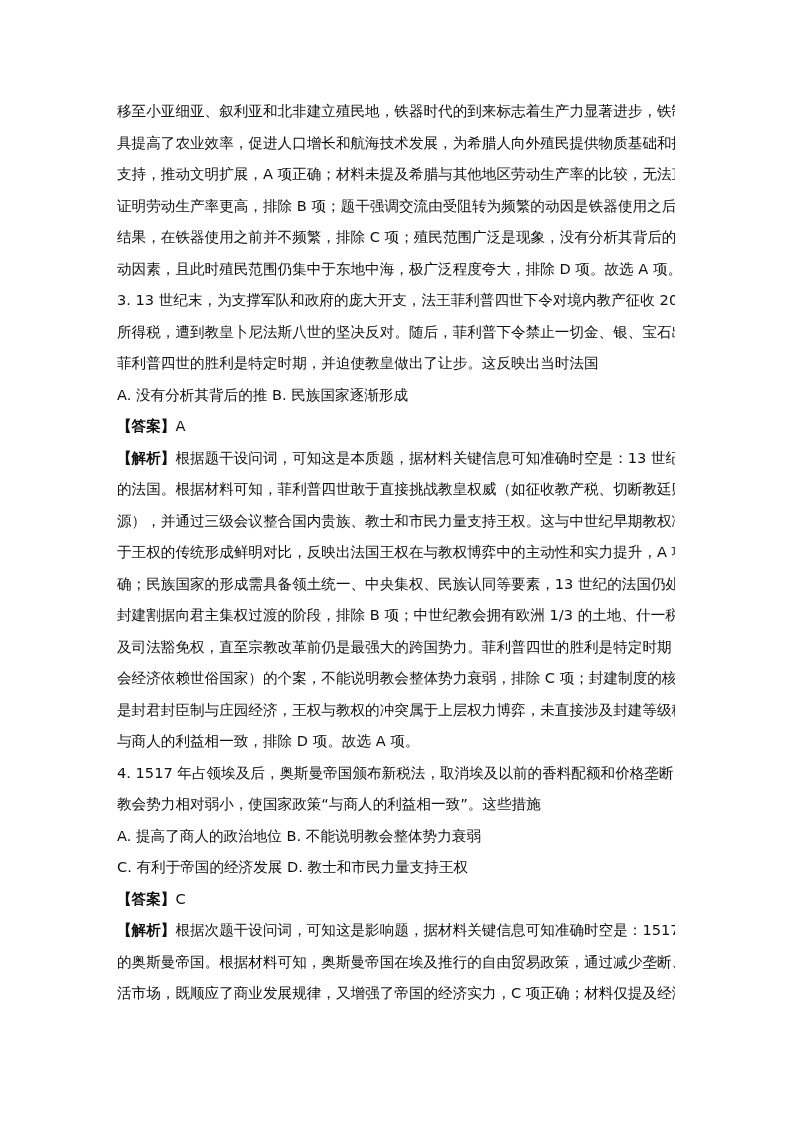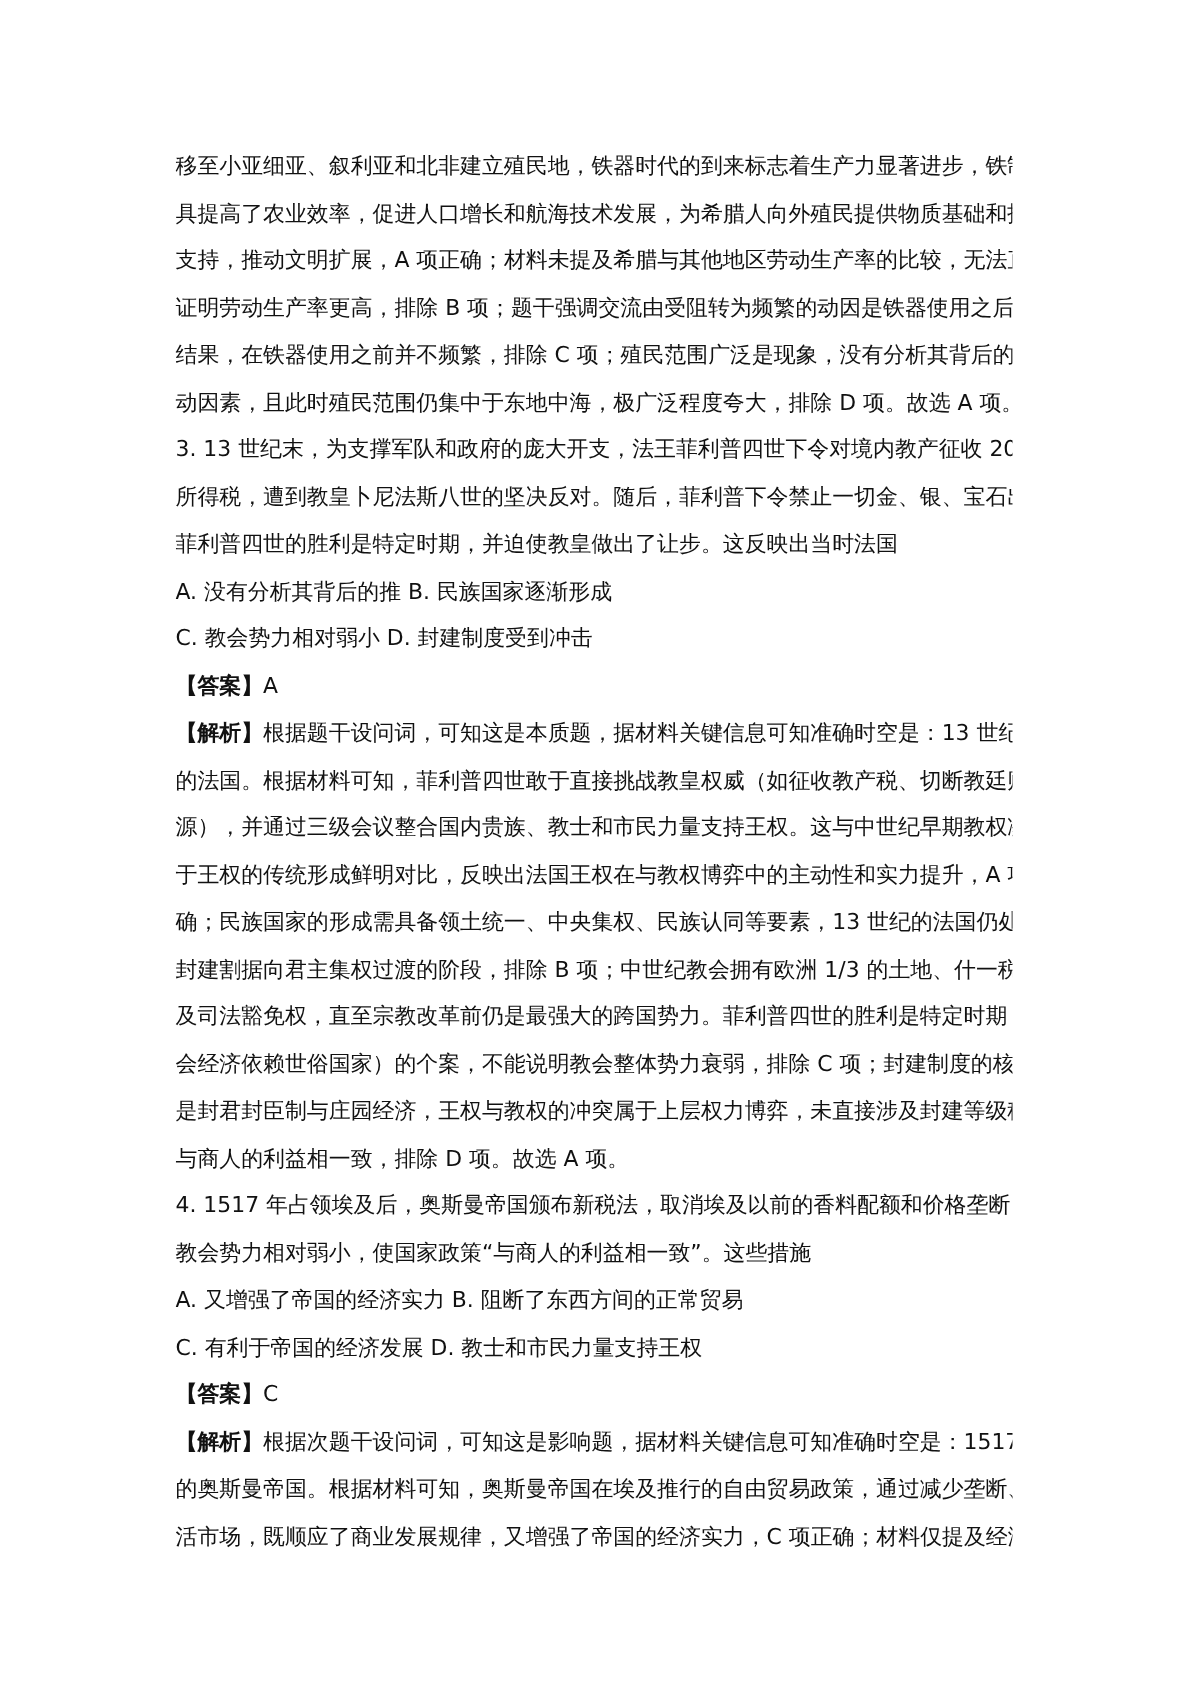--- a/index.html
+++ b/index.html
@@ -29,21 +29,20 @@
     </div>
 
     <div>
       <div>
         <div class="line">3. 13 世纪末，为支撑军队和政府的庞大开支，法王菲利普四世下令对境内教产征收 20%的</div>
         <div class="line">所得税，遭到教皇卜尼法斯八世的坚决反对。随后，菲利普下令禁止一切金、银、宝石出口，</div>
         <div class="line last">菲利普四世的胜利是特定时期，并迫使教皇做出了让步。这反映出当时法国</div>
       </div>
       <div>
         <div class="line opt">A.  没有分析其背后的推  B.  民族国家逐渐形成</div>
-        <div class="line opt">C.  教会势力相对弱小  D.  封建制度受到冲击</div>
       </div>
       <div class="line opt">
         <span class="tag">【答案】</span><span>A</span>
       </div>
       <div>
         <div class="line"><span class="tag">【解析】</span><span>根据题干设问词，可知这是本质题，据材料关键信息可知准确时空是：13 世纪末</span></div>
         <div class="line">的法国。根据材料可知，菲利普四世敢于直接挑战教皇权威（如征收教产税、切断教廷财</div>
         <div class="line">源），并通过三级会议整合国内贵族、教士和市民力量支持王权。这与中世纪早期教权凌驾</div>
         <div class="line">于王权的传统形成鲜明对比，反映出法国王权在与教权博弈中的主动性和实力提升，A 项正</div>
         <div class="line">确；民族国家的形成需具备领土统一、中央集权、民族认同等要素，13 世纪的法国仍处于</div>
@@ -54,21 +53,21 @@
         <div class="line last">与商人的利益相一致，排除 D 项。故选 A 项。</div>
       </div>
     </div>
 
     <div>
       <div>
         <div class="line">4. 1517 年占领埃及后，奥斯曼帝国颁布新税法，取消埃及以前的香料配额和价格垄断，允</div>
         <div class="line last">教会势力相对弱小，使国家政策“与商人的利益相一致”。这些措施</div>
       </div>
       <div>
-        <div class="line opt">A.  又增强了帝国的经济实力  B.  阻断了东西方间的正常贸易</div>
+        <div class="line opt">A.  提高了商人的政治地位  B.  不能说明教会整体势力衰弱</div>
         <div class="line opt">C.  有利于帝国的经济发展  D.  教士和市民力量支持王权</div>
       </div>
       <div class="line opt">
         <span class="tag">【答案】</span><span>C</span>
       </div>
       <div>
         <div class="line"><span class="tag">【解析】</span><span>根据次题干设问词，可知这是影响题，据材料关键信息可知准确时空是：1517 年</span></div>
         <div class="line">的奥斯曼帝国。根据材料可知，奥斯曼帝国在埃及推行的自由贸易政策，通过减少垄断、激</div>
         <div class="line">活市场，既顺应了商业发展规律，又增强了帝国的经济实力，C 项正确；材料仅提及经济政</div>
       </div>

